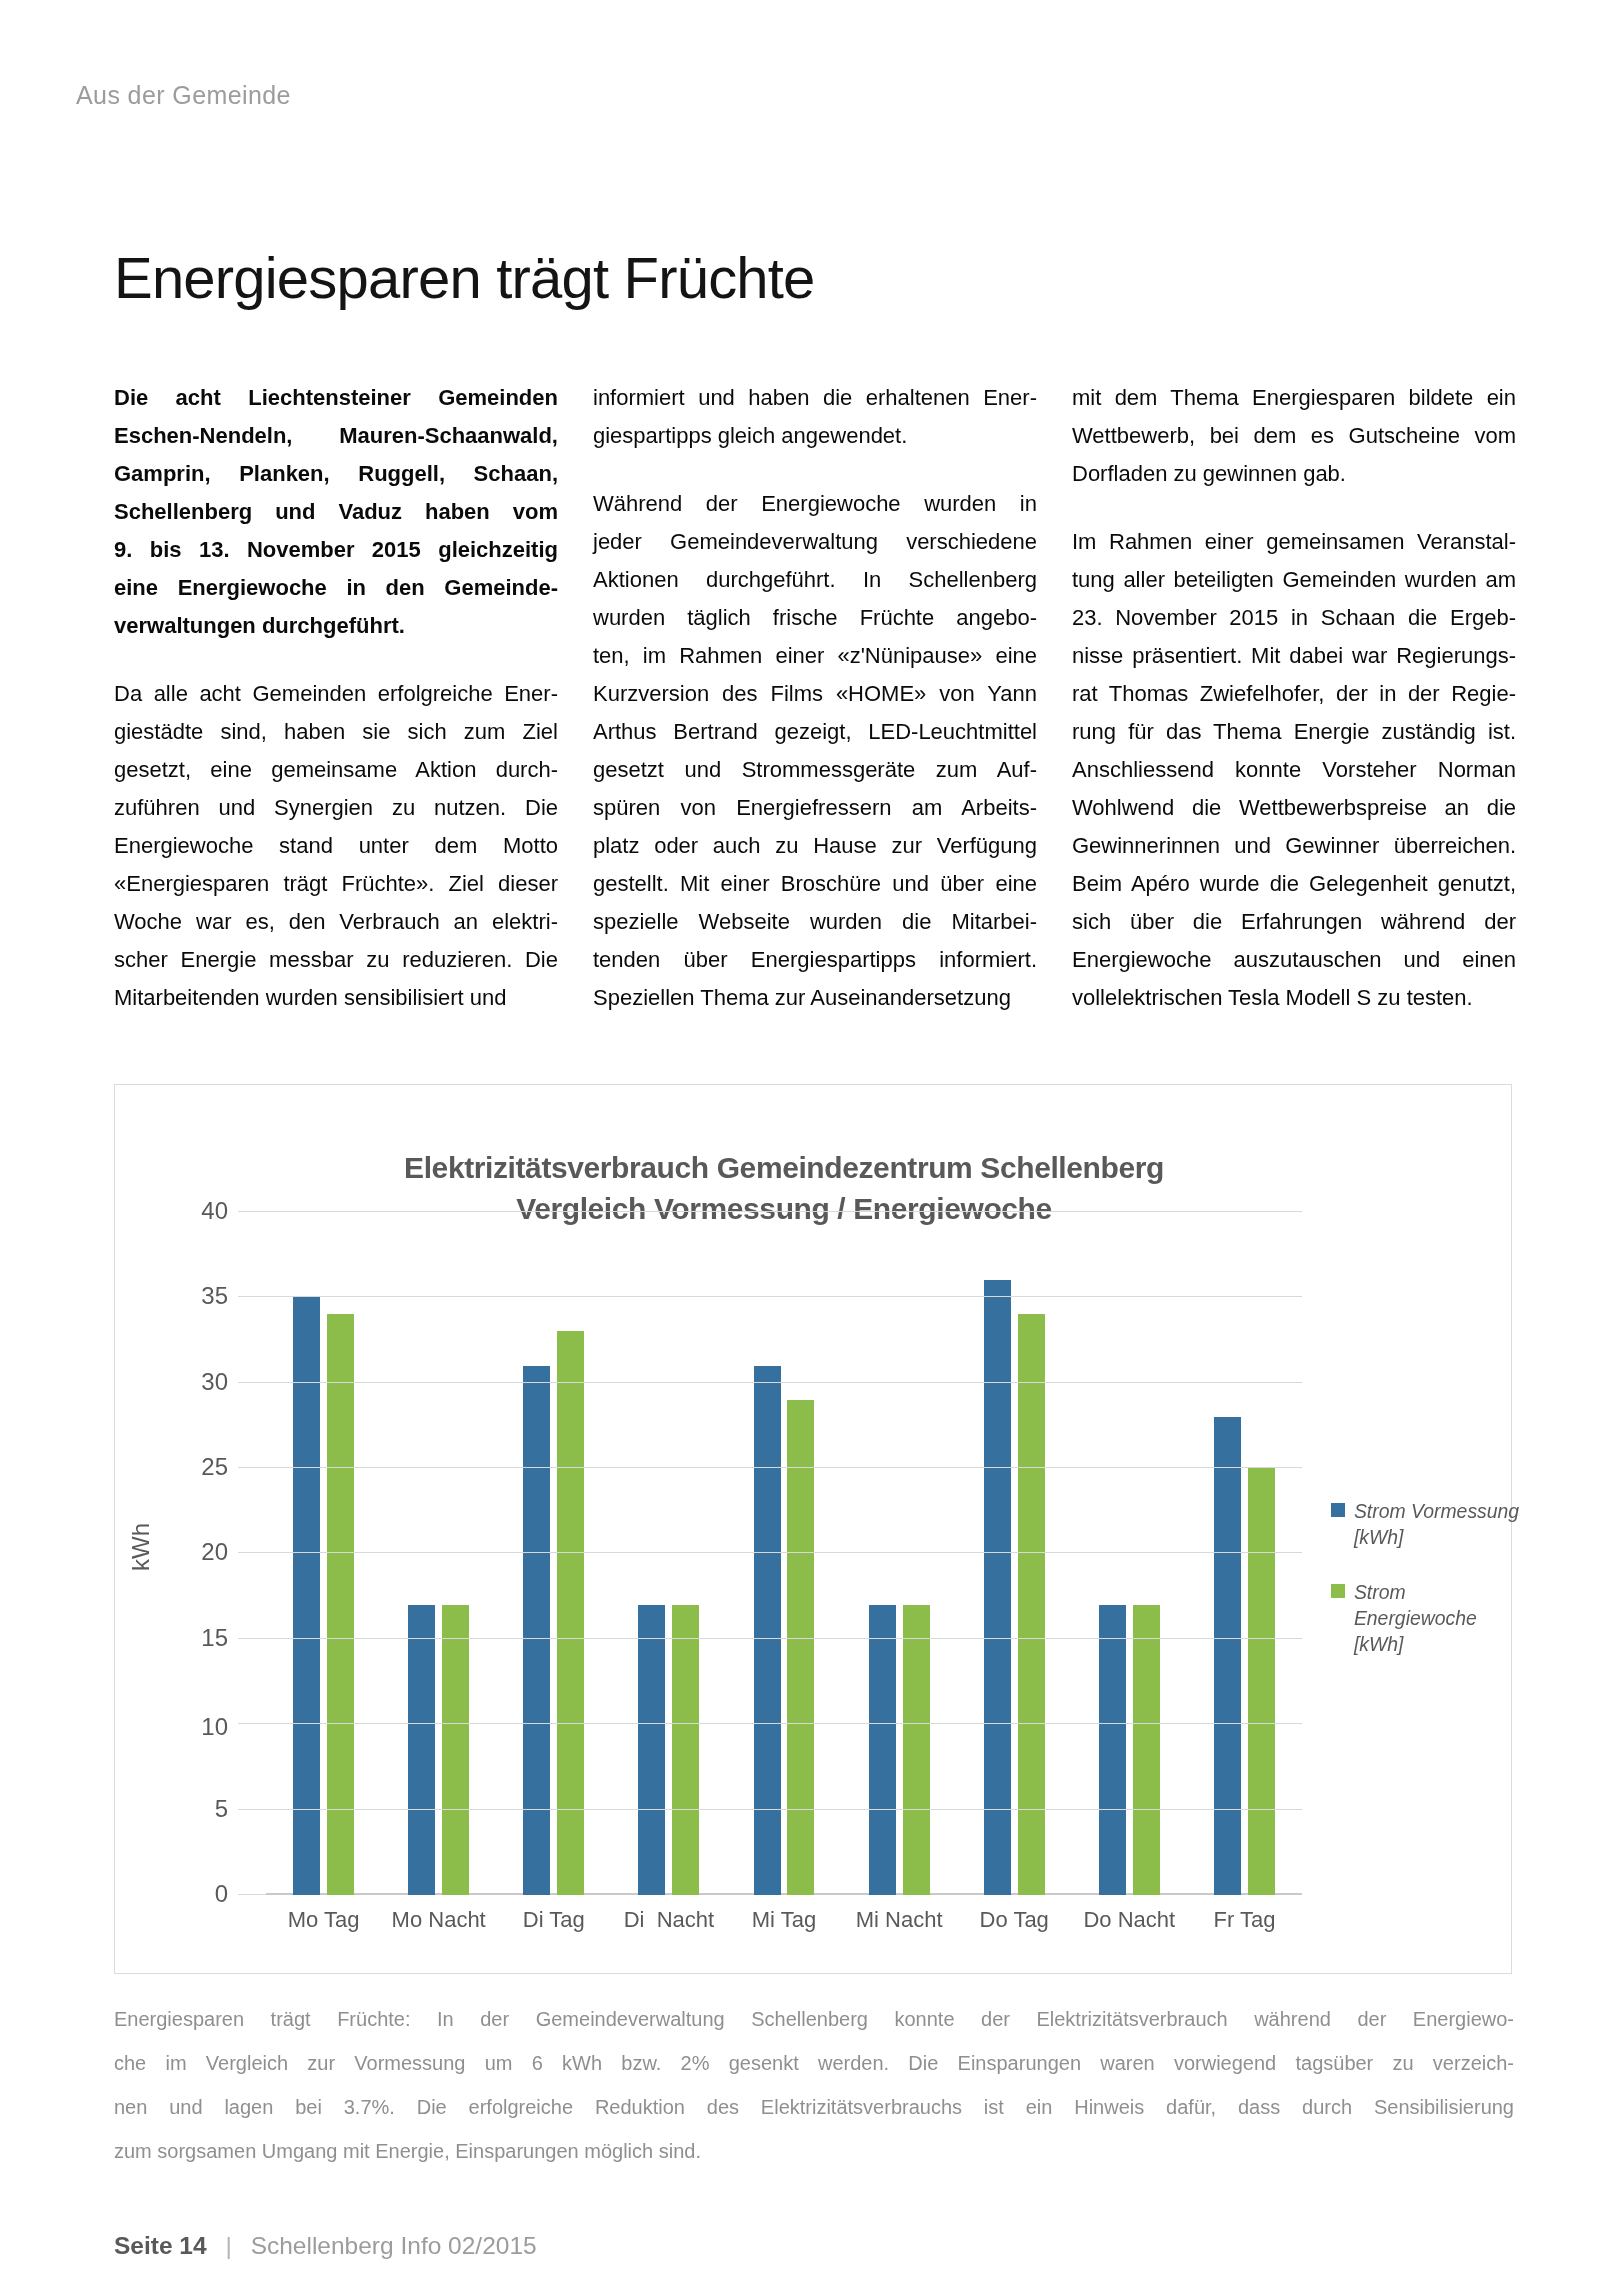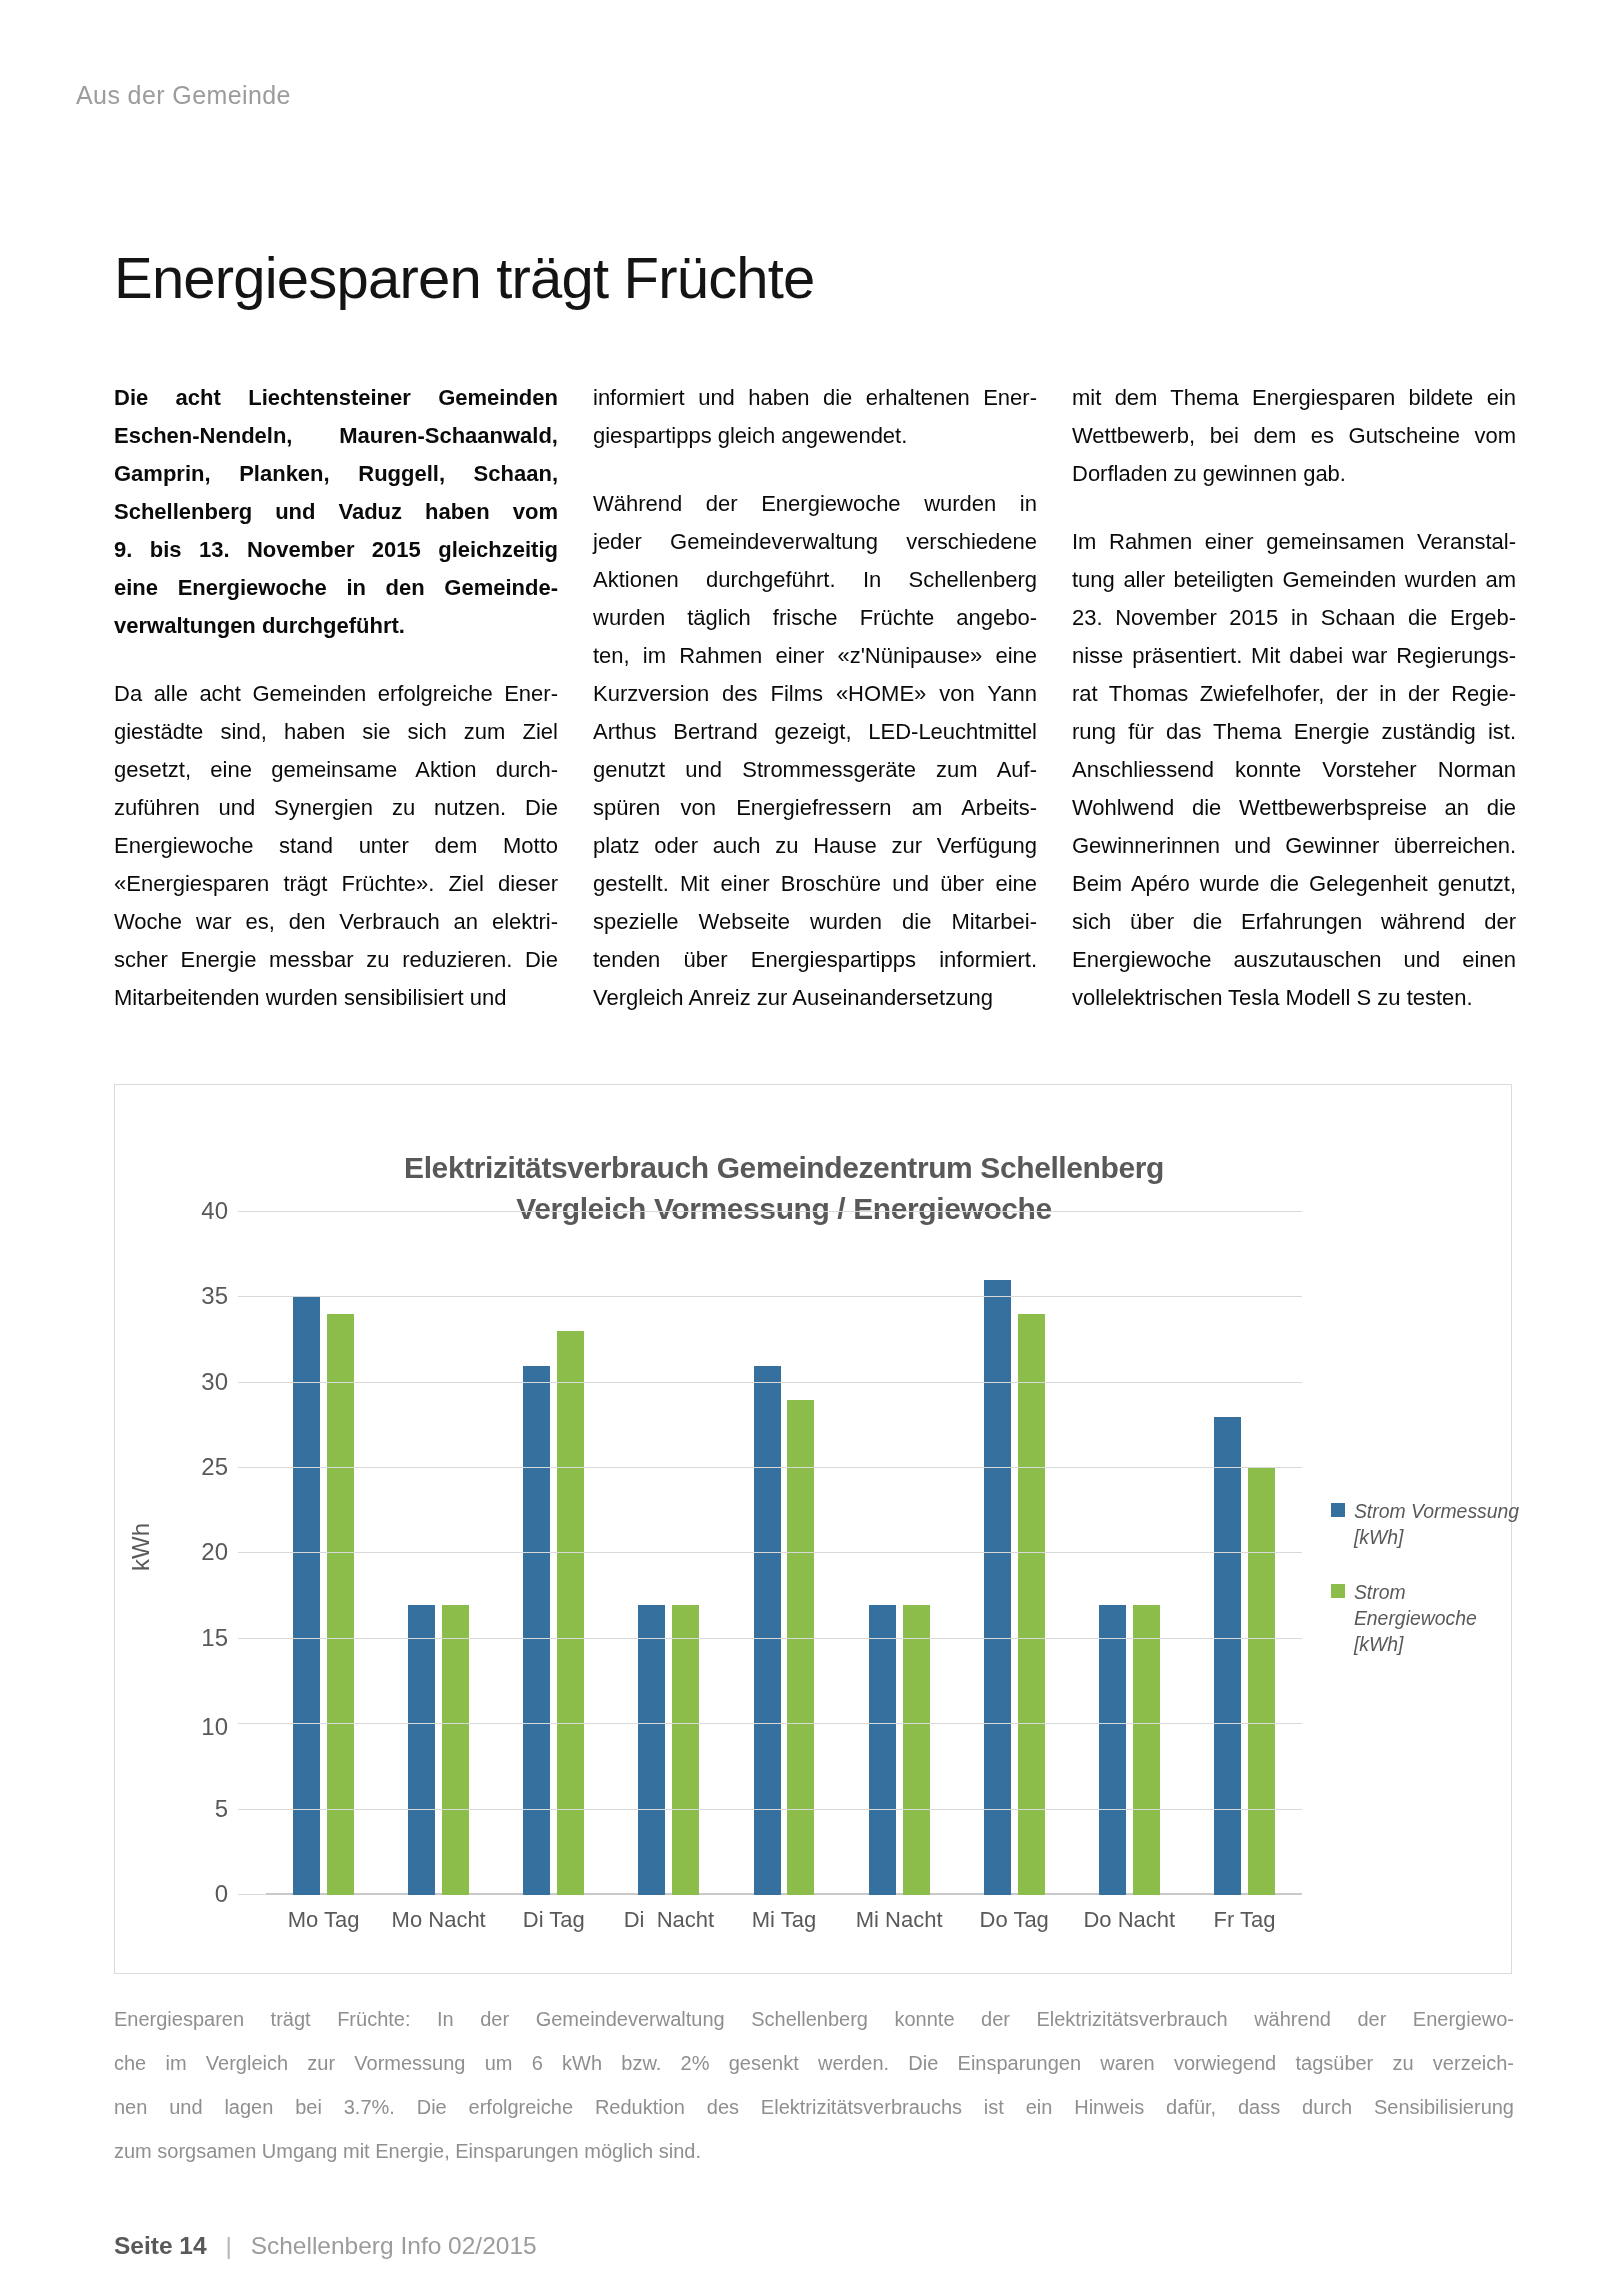--- a/index.html
+++ b/index.html
@@ -127,27 +127,27 @@
           <span class="ln">giespartipps gleich angewendet.</span>
         </p>
       <p>
           <span class="ln">Während der Energiewoche wurden in</span>
           <span class="ln">jeder Gemeindeverwaltung verschiedene</span>
           <span class="ln">Aktionen durchgeführt. In Schellenberg</span>
           <span class="ln">wurden täglich frische Früchte angebo-</span>
           <span class="ln">ten, im Rahmen einer «z'Nünipause» eine</span>
           <span class="ln">Kurzversion des Films «HOME» von Yann</span>
           <span class="ln">Arthus Bertrand gezeigt, LED-Leuchtmittel</span>
-          <span class="ln">genutzt und Strommessgeräte zum Auf-</span>
+          <span class="ln">gesetzt und Strommessgeräte zum Auf-</span>
           <span class="ln">spüren von Energiefressern am Arbeits-</span>
           <span class="ln">platz oder auch zu Hause zur Verfügung</span>
           <span class="ln">gestellt. Mit einer Broschüre und über eine</span>
           <span class="ln">spezielle Webseite wurden die Mitarbei-</span>
           <span class="ln">tenden über Energiespartipps informiert.</span>
-          <span class="ln">Vergleich Anreiz zur Auseinandersetzung</span>
+          <span class="ln">Speziellen Thema zur Auseinandersetzung</span>
         </p>
     </div>
     <div class="col">
       <p>
           <span class="ln">mit dem Thema Energiesparen bildete ein</span>
           <span class="ln">Wettbewerb, bei dem es Gutscheine vom</span>
           <span class="ln">Dorfladen zu gewinnen gab.</span>
         </p>
       <p>
           <span class="ln">Im Rahmen einer gemeinsamen Veranstal-</span>

